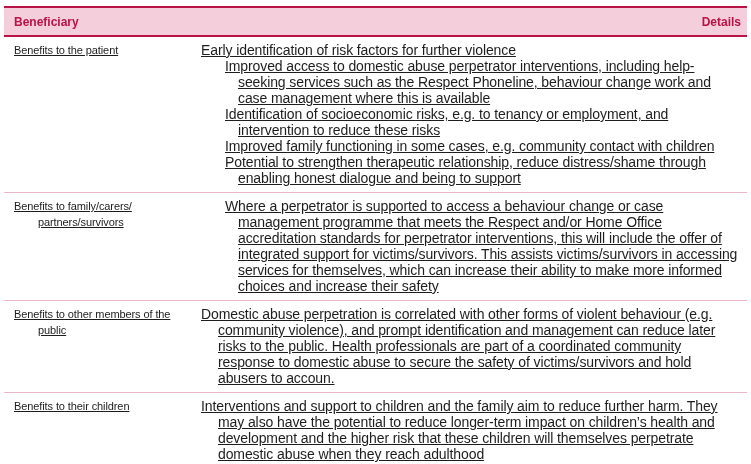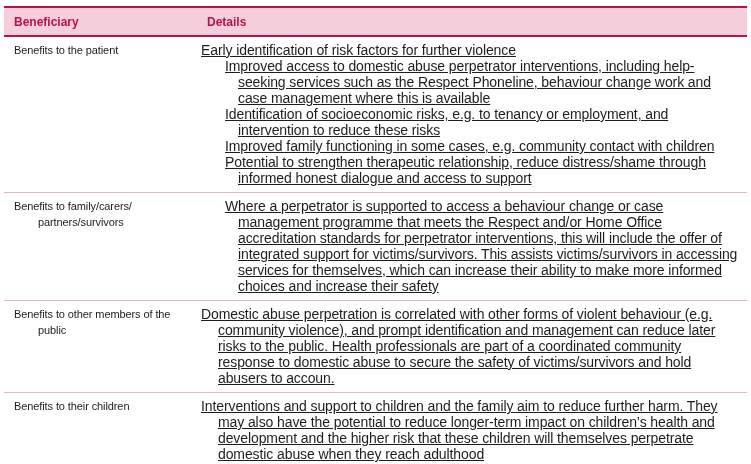--- a/index.html
+++ b/index.html
@@ -19,30 +19,31 @@
     display:grid; grid-template-columns:197px 1fr;
     background:var(--header-bg,#f5cedb);
     border-bottom:2px solid var(--accent,#b91246);
   }
   .th {
     font-weight:bold; font-size:12px; line-height:14px;
     color:var(--accent,#b91246);
     padding:7px 6px 6px 10px;
     letter-spacing:0;
   }
-  .th-d { padding-left:6px; }
+  .th-d { padding-left:6px;text-align:right; }
   .row {
     display:grid; grid-template-columns:197px 1fr;
     padding:5px 0 6px 0;
   }
   .row + .row { border-top:1px solid var(--row-divider,#eab6c6); }
   .bcell {
     font-size:11px; line-height:16px; letter-spacing:-0.1px;
     padding:0 8px 0 34px; text-indent:-24px;
     white-space:pre-line;
+    text-decoration:underline;
   }
   .dcell {
     font-size:14px; line-height:16px; letter-spacing:-0.1px;
     padding-right:8px;
     text-decoration:underline;
   }
   .p0 { padding-left:17px; text-indent:-17px; }
   .p1 { padding-left:37px; text-indent:-13px; }
 </style>
 </head>
@@ -55,21 +56,21 @@
       <div class="th th-d">Details</div>
     </div>
     <div class="tbody">
         <div class="row">
           <div class="bcell">Benefits to the patient</div>
           <div class="dcell">
             <div class="p0">Early identification of risk factors for further violence</div>
             <div class="p1">Improved access to domestic abuse perpetrator interventions, including help-seeking services such as the Respect Phoneline, behaviour change work and case management where this is available</div>
             <div class="p1">Identification of socioeconomic risks, e.g. to tenancy or employment, and intervention to reduce these risks</div>
             <div class="p1">Improved family functioning in some cases, e.g. community contact with children</div>
-            <div class="p1">Potential to strengthen therapeutic relationship, reduce distress/shame through informed honest dialogue and access to support</div>
+            <div class="p1">Potential to strengthen therapeutic relationship, reduce distress/shame through enabling honest dialogue and being to support</div>
           </div>
         </div>
         <div class="row">
           <div class="bcell">Benefits to family/carers/
 partners/survivors</div>
           <div class="dcell">
             <div class="p1">Where a perpetrator is supported to access a behaviour change or case management programme that meets the Respect and/or Home Office accreditation standards for perpetrator interventions, this will include the offer of integrated support for victims/survivors. This assists victims/survivors in accessing services for themselves, which can increase their ability to make more informed choices and increase their safety</div>
           </div>
         </div>
         <div class="row">

